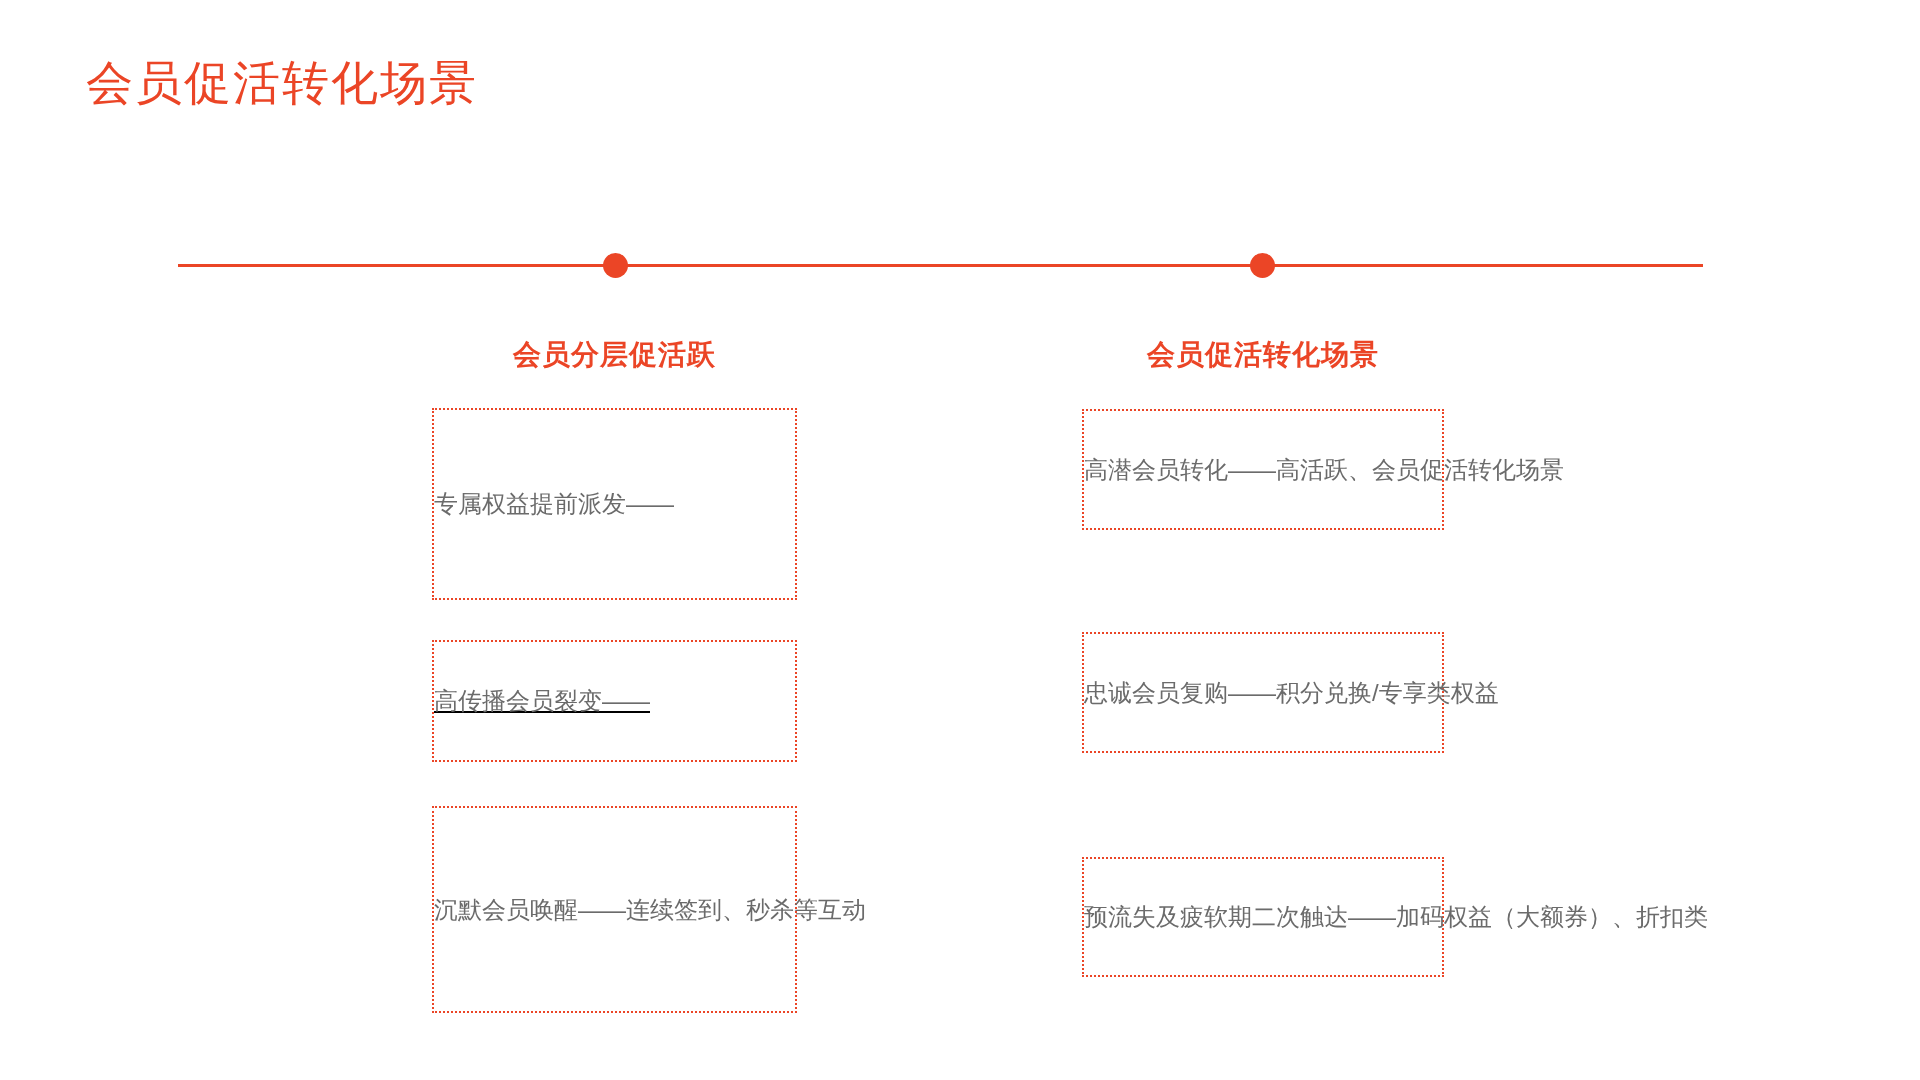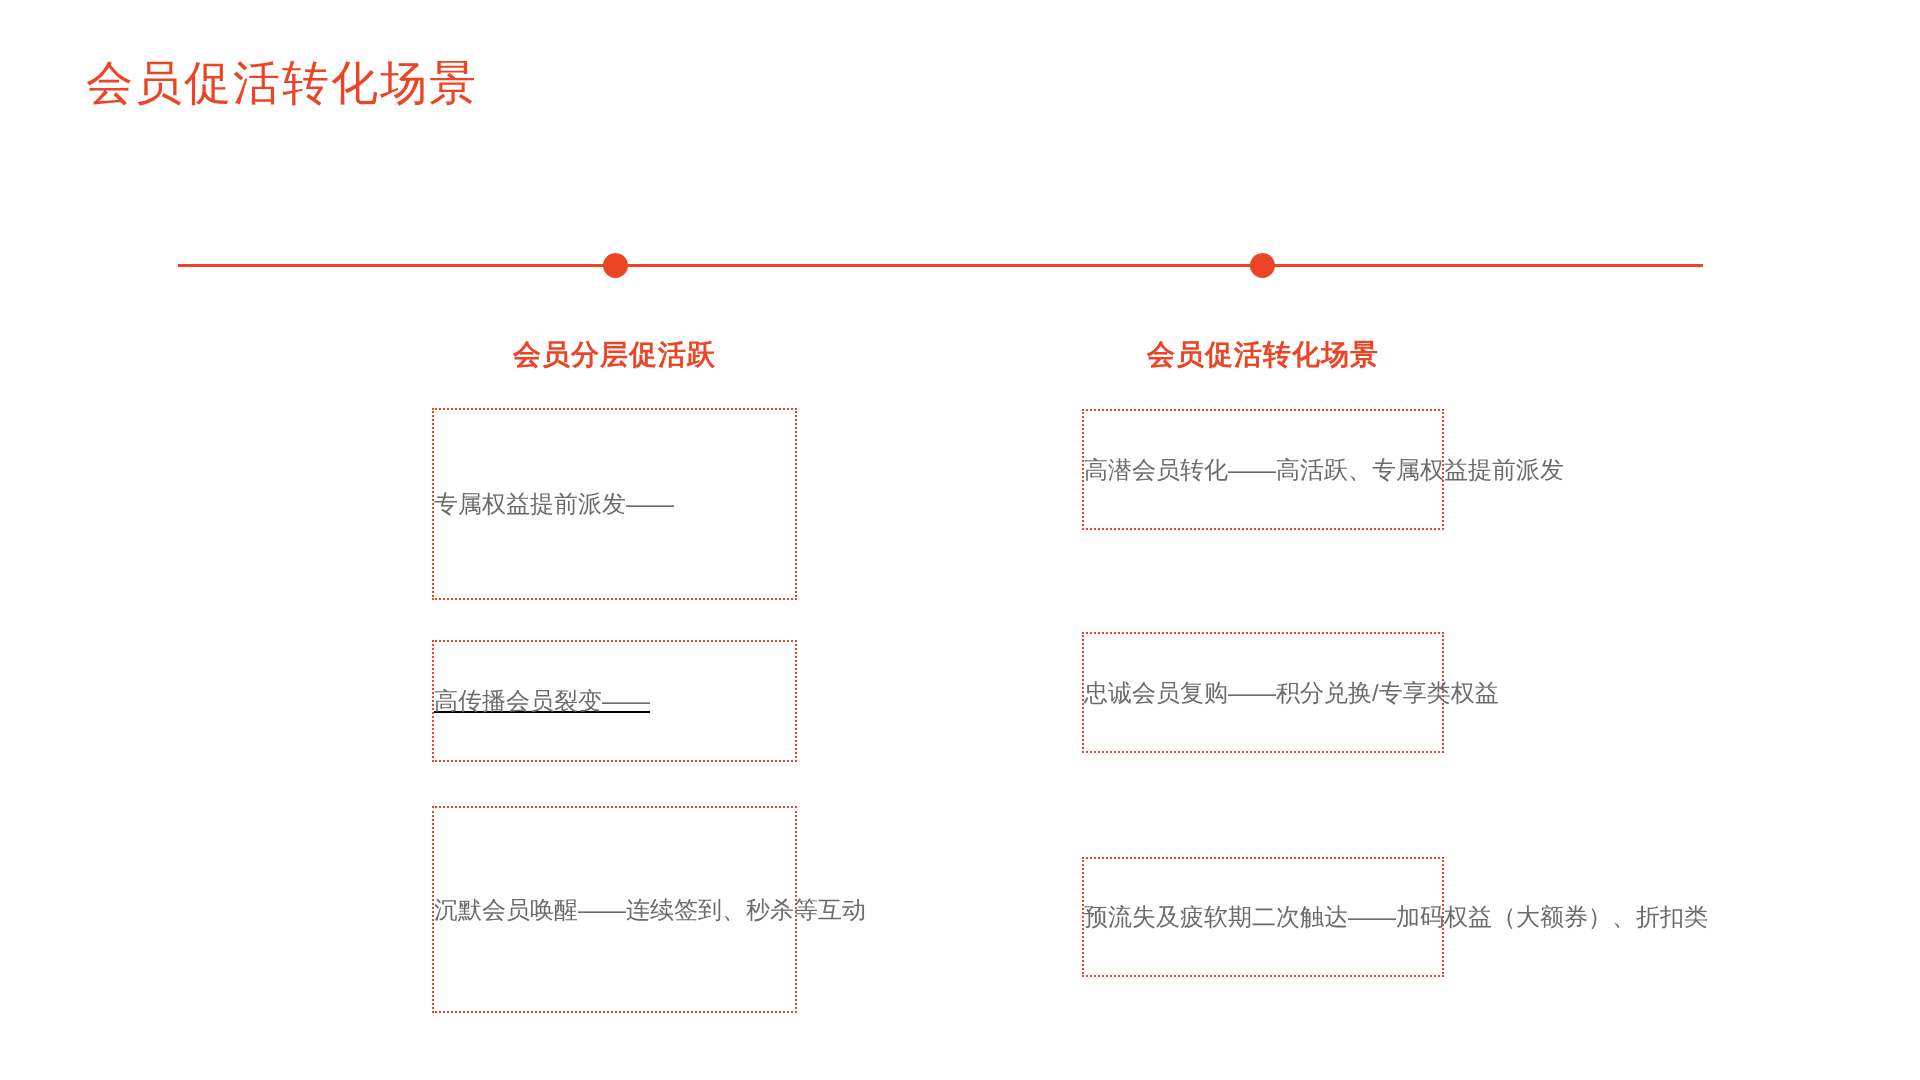--- a/index.html
+++ b/index.html
@@ -103,21 +103,21 @@
     <div class="box-line">高传播会员裂变——</div>
   </div>
 
   <div class="box b13">
     <div class="box-line">沉默会员唤醒——</div>
     <div class="box-line">连续签到、秒杀等互动</div>
   </div>
 
   <div class="box b21">
     <div class="box-line">高潜会员转化——</div>
-    <div class="box-line">高活跃、专属权益提前派发</div>
+    <div class="box-line">高活跃、会员促活转化场景</div>
   </div>
 
   <div class="box b22">
     <div class="box-line">忠诚会员复购——</div>
     <div class="box-line">积分兑换/专享类权益</div>
   </div>
 
   <div class="box b23">
     <div class="box-line">预流失及疲软期二次触达——</div>
     <div class="box-line">加码权益（大额券）、折扣类</div>

